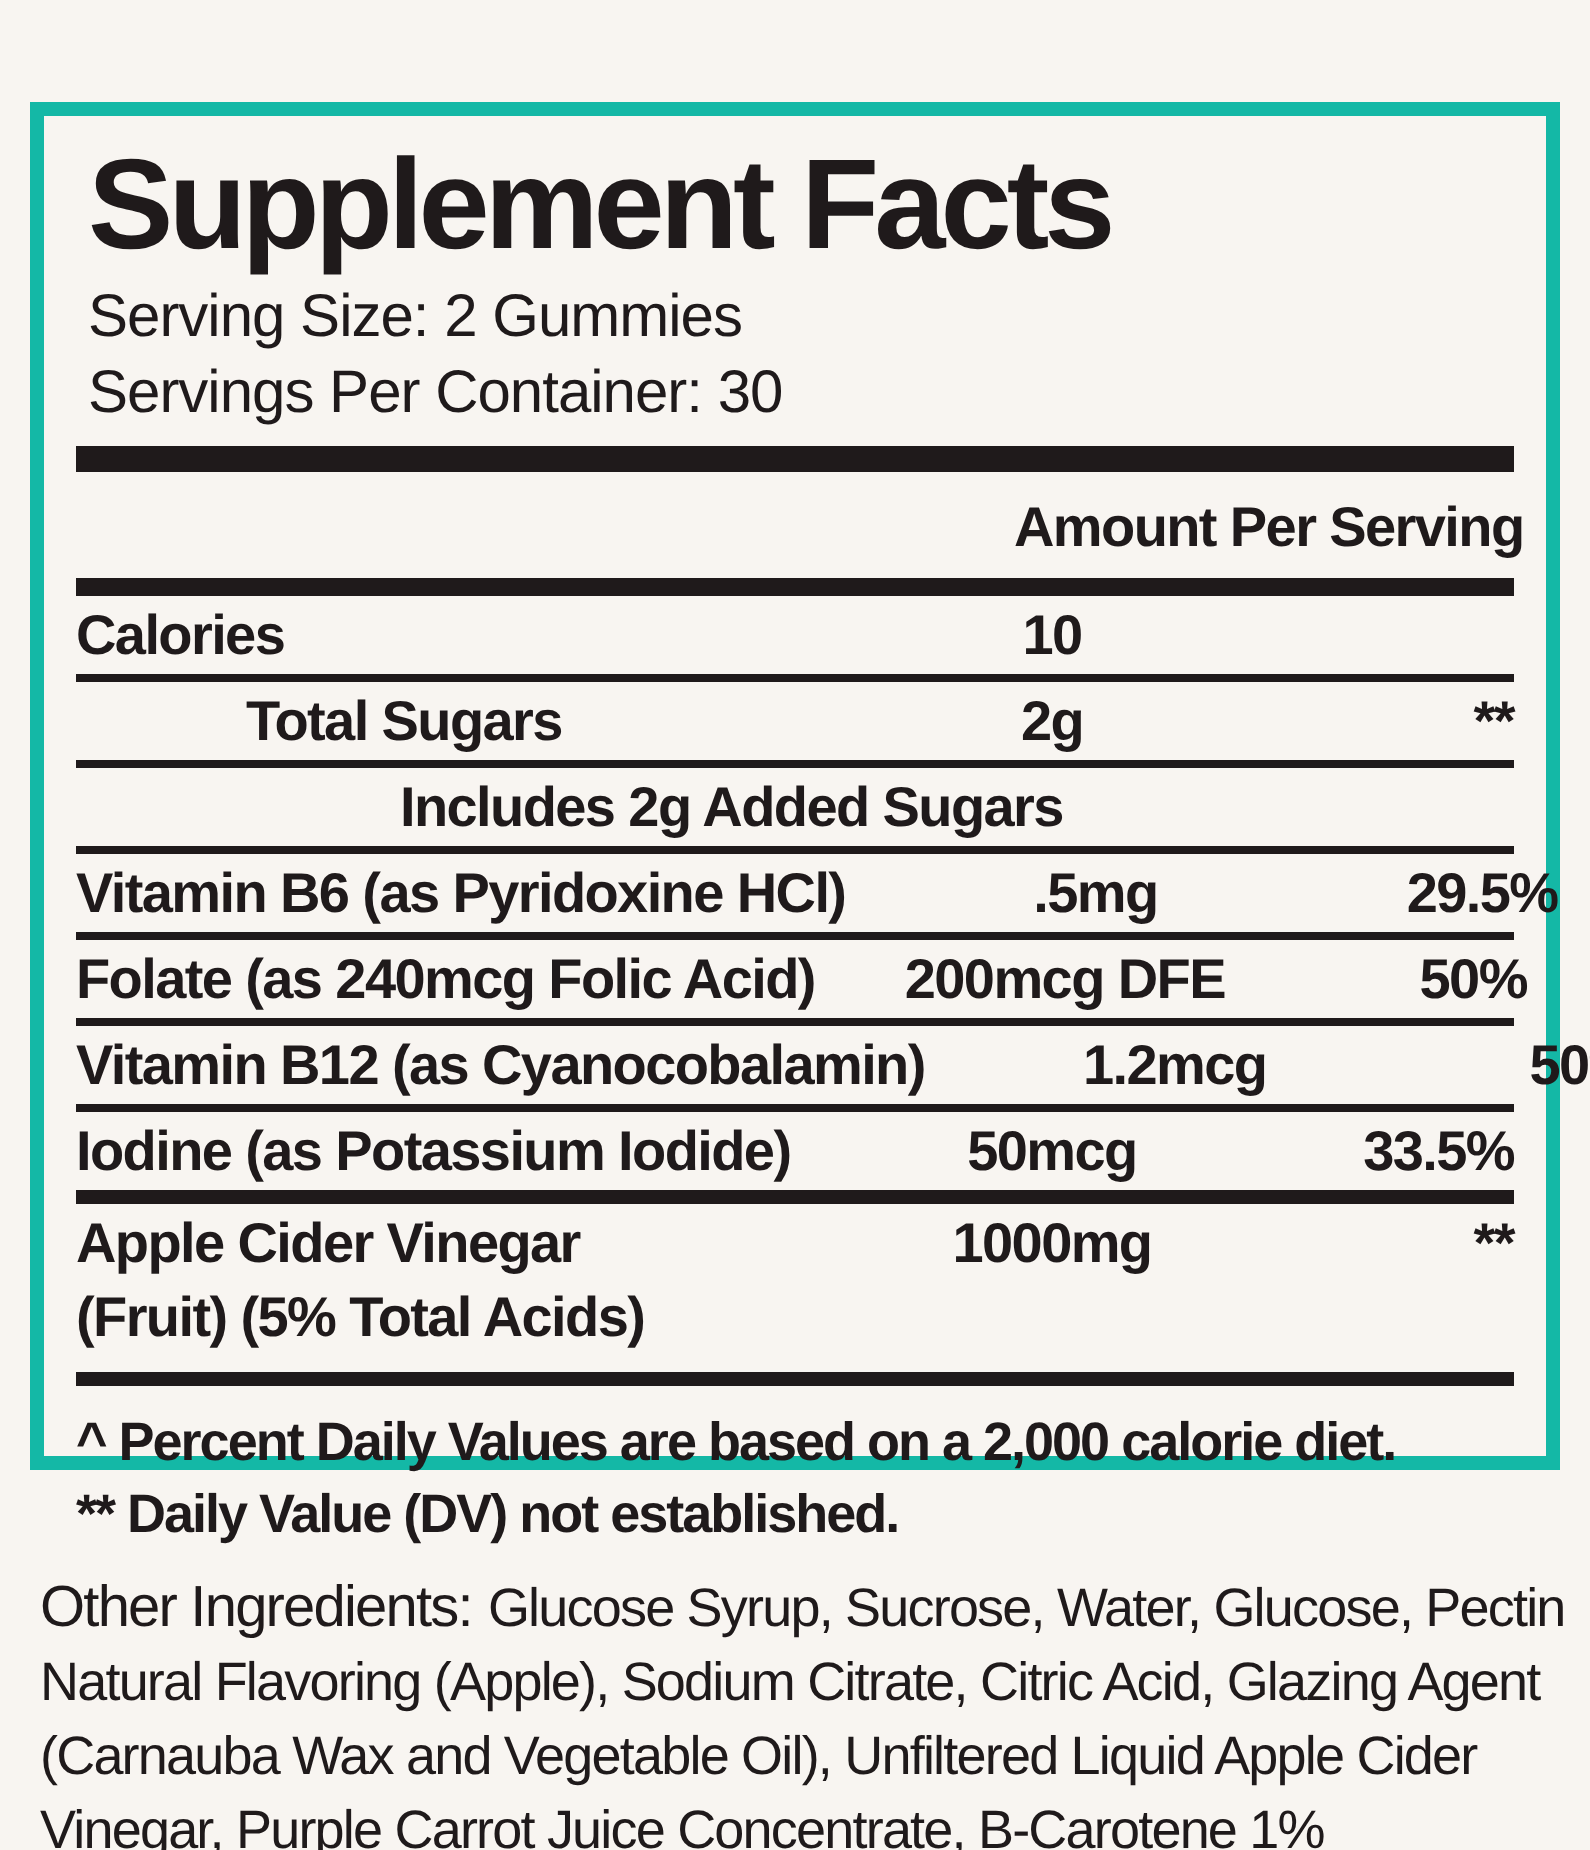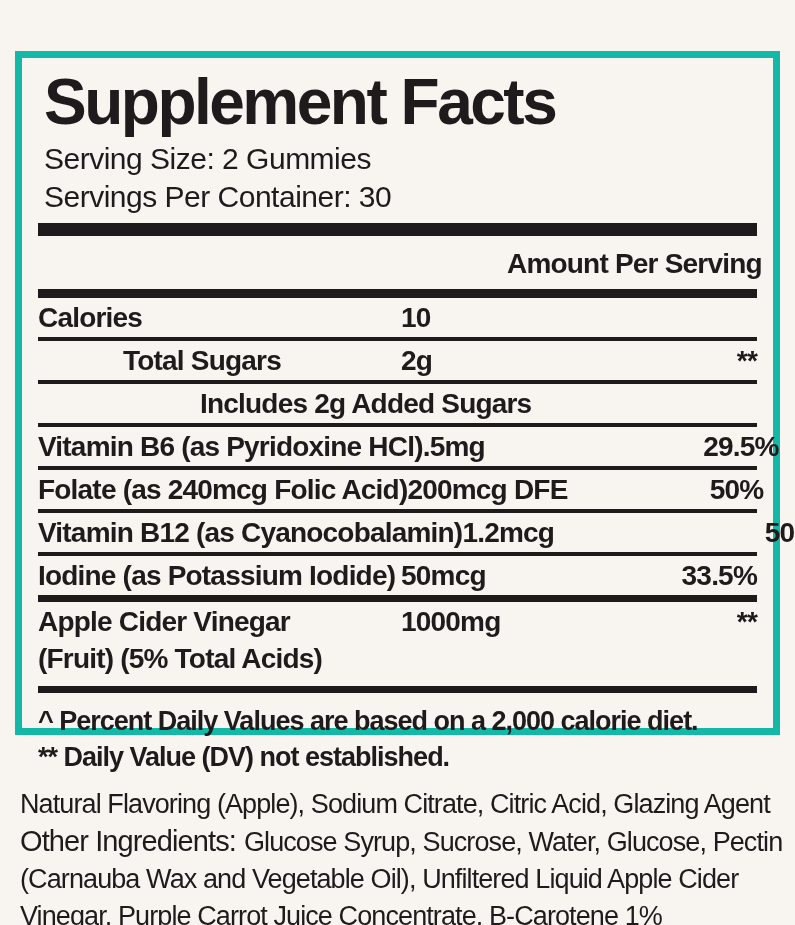--- a/index.html
+++ b/index.html
@@ -40,21 +40,21 @@
   .bar-lg { height:9px; }
   .bar-md { height:7px; }
 
   .hdr-row {
     display:flex; justify-content:flex-end; align-items:baseline;
     padding:12px 0 9px 0;
     font-size:28px; font-weight:bold; letter-spacing:-0.8px;
   }
 
   .r-name { flex:1 1 auto; white-space:nowrap; }
-  .r-amt  { width:250px; flex:0 0 auto; text-align:left; white-space:nowrap; }
+  .r-amt  { width:250px; flex:0 0 auto; text-align:center; white-space:nowrap; }
   .r-dv   { width:106px; flex:0 0 auto; text-align:right; white-space:nowrap; }
 
   .t-row {
     border-bottom:4px solid #1f1a1b;
     padding:3px 0 3px 0;
     font-size:28px; font-weight:bold; letter-spacing:-0.8px;
   }
   .t-row .r-line { display:flex; align-items:baseline; line-height:33px; }
   .t-row.rule-medium { border-bottom-width:7px; }
   .t-row.rule-none { border-bottom:none; }
@@ -173,21 +173,21 @@
     <div class="bar bar-md"></div>
 
     <div class="footnotes">
       <div>^ Percent Daily Values are based on a 2,000 calorie diet.</div>
       <div>** Daily Value (DV) not established.</div>
     </div>
 
   </div>
 
   <div class="other">
-    <div class="oi-line">Natural Flavoring (Apple), Sodium Citrate, Citric Acid, Glazing Agent</div>
     <div class="oi-line">
       <span class="b oi-label">Other Ingredients:</span><span>Glucose Syrup, Sucrose, Water, Glucose, Pectin</span>
     </div>
+    <div class="oi-line">Natural Flavoring (Apple), Sodium Citrate, Citric Acid, Glazing Agent</div>
     <div class="oi-line">(Carnauba Wax and Vegetable Oil), Unfiltered Liquid Apple Cider</div>
     <div class="oi-line">Vinegar, Purple Carrot Juice Concentrate, B-Carotene 1%</div>
   </div>
 
 </div>
 
 </body></html>

